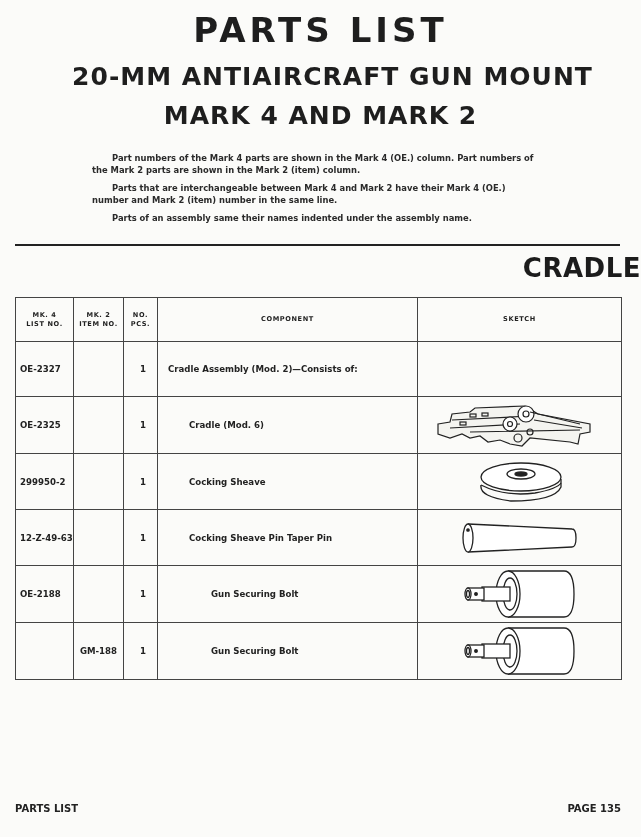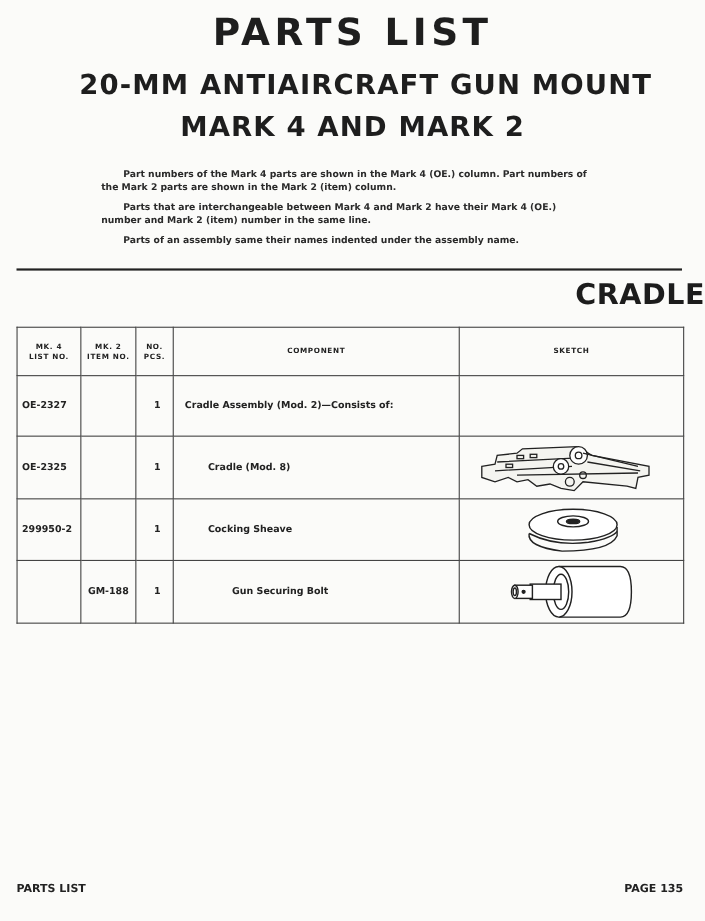--- a/index.html
+++ b/index.html
@@ -97,21 +97,21 @@
       <td class="c-mk2"></td>
       <td class="c-pcs">1</td>
       <td class="c-comp">Cradle Assembly (Mod. 2)—Consists of:</td>
       <td class="c-sketch"></td>
     </tr>
 
     <tr style="height:57px">
       <td class="c-mk4">OE-2325</td>
       <td class="c-mk2"></td>
       <td class="c-pcs">1</td>
-      <td class="c-comp ind1">Cradle (Mod. 8)</td>
+      <td class="c-comp ind1">Cradle (Mod. 6)</td>
       <td class="c-sketch">
         <svg width="180" height="50" viewBox="0 0 180 50" fill="none" stroke="#222" stroke-width="1.2">
           <path d="M8 24 L20 22 L22 14 L40 12 L45 8 L95 6 L108 14 L160 24 L160 32 L150 34 L148 44 L140 42 L100 38 L92 46 L80 44 L70 40 L58 42 L50 36 L40 38 L32 34 L20 38 L8 34 Z" fill="#f4f4f0"></path>
           <path d="M22 20 L100 16 M20 28 L90 24 M40 32 L150 30"></path>
           <circle cx="96" cy="14" r="8" fill="#fff"></circle>
             <circle cx="96" cy="14" r="3"></circle>
           <circle cx="80" cy="24" r="7" fill="#fff"></circle>
             <circle cx="80" cy="24" r="2.5"></circle>
           <circle cx="88" cy="38" r="4"></circle>
             <circle cx="100" cy="32" r="3"></circle>
@@ -133,38 +133,69 @@
           <path d="M6 28 Q4 40 36 44 Q80 44 86 30 L86 22"></path>
           <ellipse cx="46" cy="20" rx="40" ry="14" fill="#fff"></ellipse>
           <path d="M6 28 Q30 40 60 36 Q82 32 86 26"></path>
           <ellipse cx="46" cy="17" rx="14" ry="5"></ellipse>
           <ellipse cx="46" cy="17" rx="6" ry="2" fill="#222"></ellipse>
         </svg>
       </td>
     </tr>
 
 
-
+    <tr style="height:56px">
+      <td class="c-mk4">12-Z-49-63</td>
+      <td class="c-mk2"></td>
+      <td class="c-pcs">1</td>
+      <td class="c-comp ind1">Cocking Sheave Pin Taper Pin</td>
+      <td class="c-sketch">
+        <svg width="120" height="32" viewBox="0 0 120 32" fill="none" stroke="#222" stroke-width="1.3">
+          <path d="M8 2 L112 7 Q116 7 116 16 Q116 25 112 25 L8 30" fill="#fff"></path>
+          <ellipse cx="8" cy="16" rx="5" ry="14" fill="#fff"></ellipse>
+          <circle cx="8" cy="8" r="1.2" fill="#222"></circle>
+        </svg>
+      </td>
+    </tr>
 
 
     <tr style="height:57px">
-      <td class="c-mk4"></td>
-      <td class="c-mk2">GM-188</td>
+      <td class="c-mk4">OE-2188</td>
+      <td class="c-mk2"></td>
       <td class="c-pcs">1</td>
       <td class="c-comp ind2">Gun Securing Bolt</td>
       <td class="c-sketch">
         <svg width="120" height="52" viewBox="0 0 120 52" fill="none" stroke="#222" stroke-width="1.3">
           <path d="M48 3 L104 3 Q114 3 114 26 Q114 49 104 49 L48 49" fill="#fff"></path>
           <ellipse cx="48" cy="26" rx="12" ry="23" fill="#fff"></ellipse>
           <ellipse cx="50" cy="26" rx="7" ry="16"></ellipse>
           <rect x="22" y="19" width="28" height="14" fill="#fff"></rect>
           <rect x="8" y="20" width="16" height="12" fill="#fff"></rect>
           <ellipse cx="8" cy="26" rx="3" ry="6" fill="#fff"></ellipse>
           <ellipse cx="8" cy="26" rx="1.5" ry="3.5"></ellipse>
           <circle cx="16" cy="26" r="1.3" fill="#222"></circle>
         </svg>
       </td>
     </tr>
+
+    <tr style="height:57px">
+      <td class="c-mk4"></td>
+      <td class="c-mk2">GM-188</td>
+      <td class="c-pcs">1</td>
+      <td class="c-comp ind2">Gun Securing Bolt</td>
+      <td class="c-sketch">
+        <svg width="120" height="52" viewBox="0 0 120 52" fill="none" stroke="#222" stroke-width="1.3">
+          <path d="M48 3 L104 3 Q114 3 114 26 Q114 49 104 49 L48 49" fill="#fff"></path>
+          <ellipse cx="48" cy="26" rx="12" ry="23" fill="#fff"></ellipse>
+          <ellipse cx="50" cy="26" rx="7" ry="16"></ellipse>
+          <rect x="22" y="19" width="28" height="14" fill="#fff"></rect>
+          <rect x="8" y="20" width="16" height="12" fill="#fff"></rect>
+          <ellipse cx="8" cy="26" rx="3" ry="6" fill="#fff"></ellipse>
+          <ellipse cx="8" cy="26" rx="1.5" ry="3.5"></ellipse>
+          <circle cx="16" cy="26" r="1.3" fill="#222"></circle>
+        </svg>
+      </td>
+    </tr>
   </tbody>
 </table>
 
 <div id="footer-left">PARTS LIST</div>
 <div id="footer-right">PAGE 135</div>
 
 </body></html>

